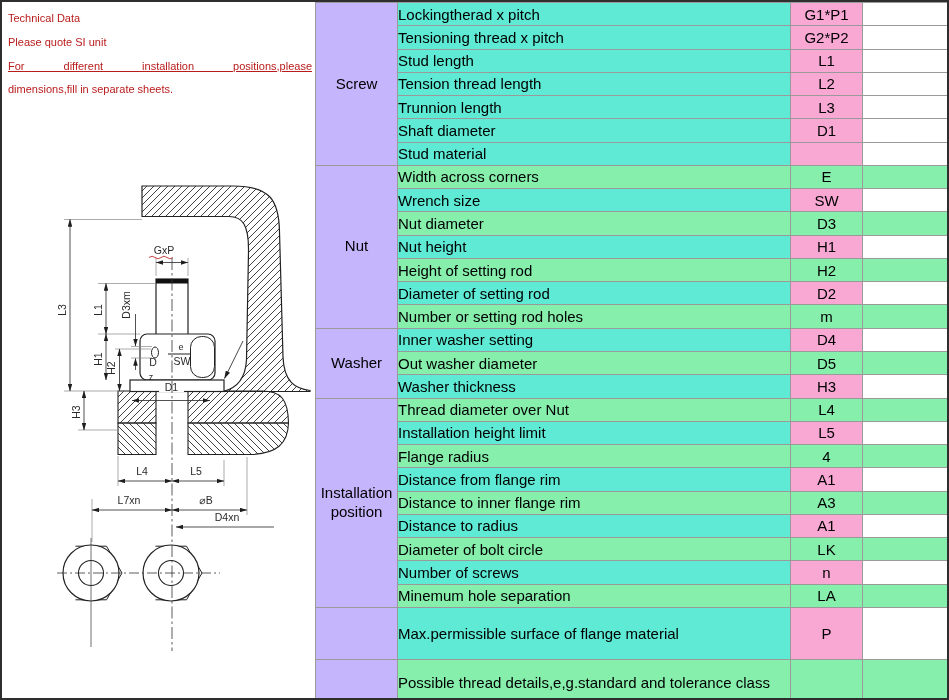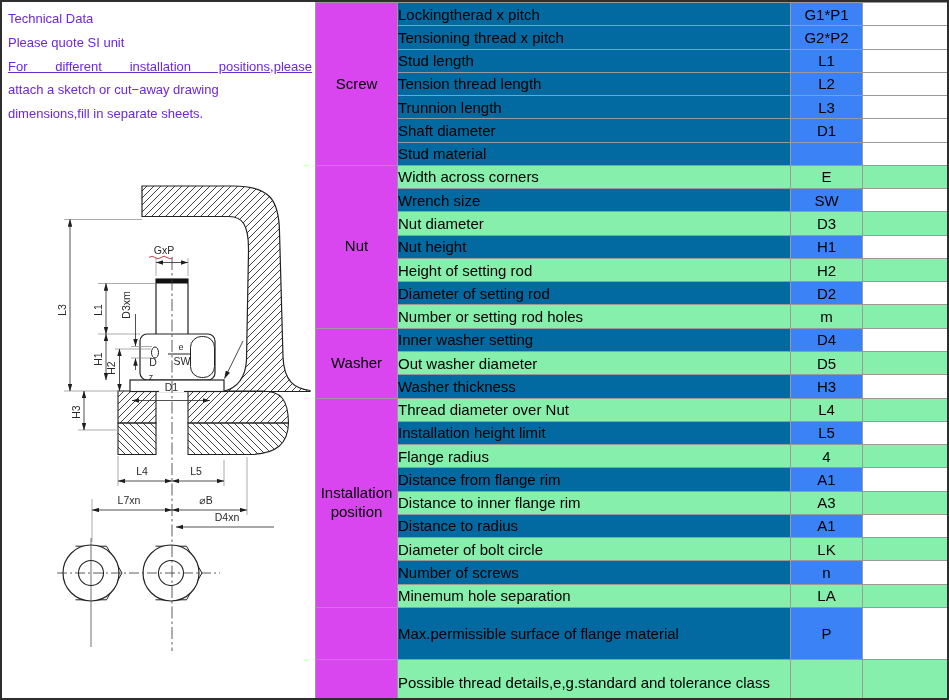--- a/index.html
+++ b/index.html
@@ -2,53 +2,52 @@
 <html><head>
 <meta charset="utf-8">
 <style>
   html,body { margin:0; padding:0; background:#fff; font-family:"Liberation Sans",sans-serif; }
   .page { position:relative; width:949px; height:700px; background:#ffffff;
           border:2px solid #2e2e2e; box-sizing:border-box; overflow:hidden; }
 
   
   .left-panel { position:absolute; left:0; top:0; width:313px; height:696px; background:#fff; }
   .info-text { padding:5px 2px 0 6px; width:304px; }
-  .info-line { font-size:13px; line-height:23.8px; color:#6d28d9; white-space:nowrap; }
+  .info-line { font-size:11px; line-height:23.8px; color:#b91c1c; white-space:nowrap; }
   .info-line.j { white-space:normal; text-align:justify; text-align-last:justify;text-decoration:underline; }
 
   .drawing { position:absolute; left:0; top:150px; }
   .drawing text { font-family:"Liberation Sans",sans-serif; font-size:10.5px; fill:#2a2a2a; }
   .drawing text.small { font-size:9px; }
 
   
   .table-wrap { position:absolute; left:313px; top:0px; }
   table.spec { border-collapse:collapse; table-layout:fixed; width:633px; }
   table.spec td { border:1px solid #9a9a9a; font-size:15px; color:#000;
                   padding:0; vertical-align:middle; overflow:hidden; }
   tr.r { height:23.28px; }
   tr.tall1 { height:52px; }
   tr.tall2 { height:47px;margin-top:8px; }
-  td.cat { background:#d946ef; color:#ffffff; text-align:center;
+  td.cat { background:#c4b5fd; color:#ffffff; text-align:center;
            border:2px solid #ffffff; font-size:15px; line-height:1.25; }
-  td.desc { padding-left:8px; text-align:left; background:#0369a1; }
-  td.sym  { text-align:center; background:#3b82f6; }
+  td.desc { padding-left:8px; text-align:left; background:#5eead4; }
+  td.sym  { text-align:center; background:#f9a8d4; }
   td.val  { background:#ffffff; }
   td.sh   { background:#86efac; }
 </style>
 </head>
 <body>
 
 <div class="page">
 
   <div class="left-panel">
     <div class="info-text">
       <div class="info-line">Technical Data</div>
       <div class="info-line">Please quote SI unit</div>
       <div class="info-line j">For different installation positions,please</div>
-      <div class="info-line">attach a sketch or cut−away drawing</div>
       <div class="info-line">dimensions,fill in separate sheets.</div>
     </div>
 
     <svg class="drawing" width="313" height="505" viewBox="0 150 313 505">
       <defs>
         <pattern id="hA" width="7" height="7" patternUnits="userSpaceOnUse">
           <path d="M0,7 L7,0" stroke="#2d2d2d" stroke-width="0.9"></path>
         </pattern>
         <pattern id="hB" width="7" height="7" patternUnits="userSpaceOnUse">
           <path d="M0,0 L7,7" stroke="#2d2d2d" stroke-width="0.9"></path>

